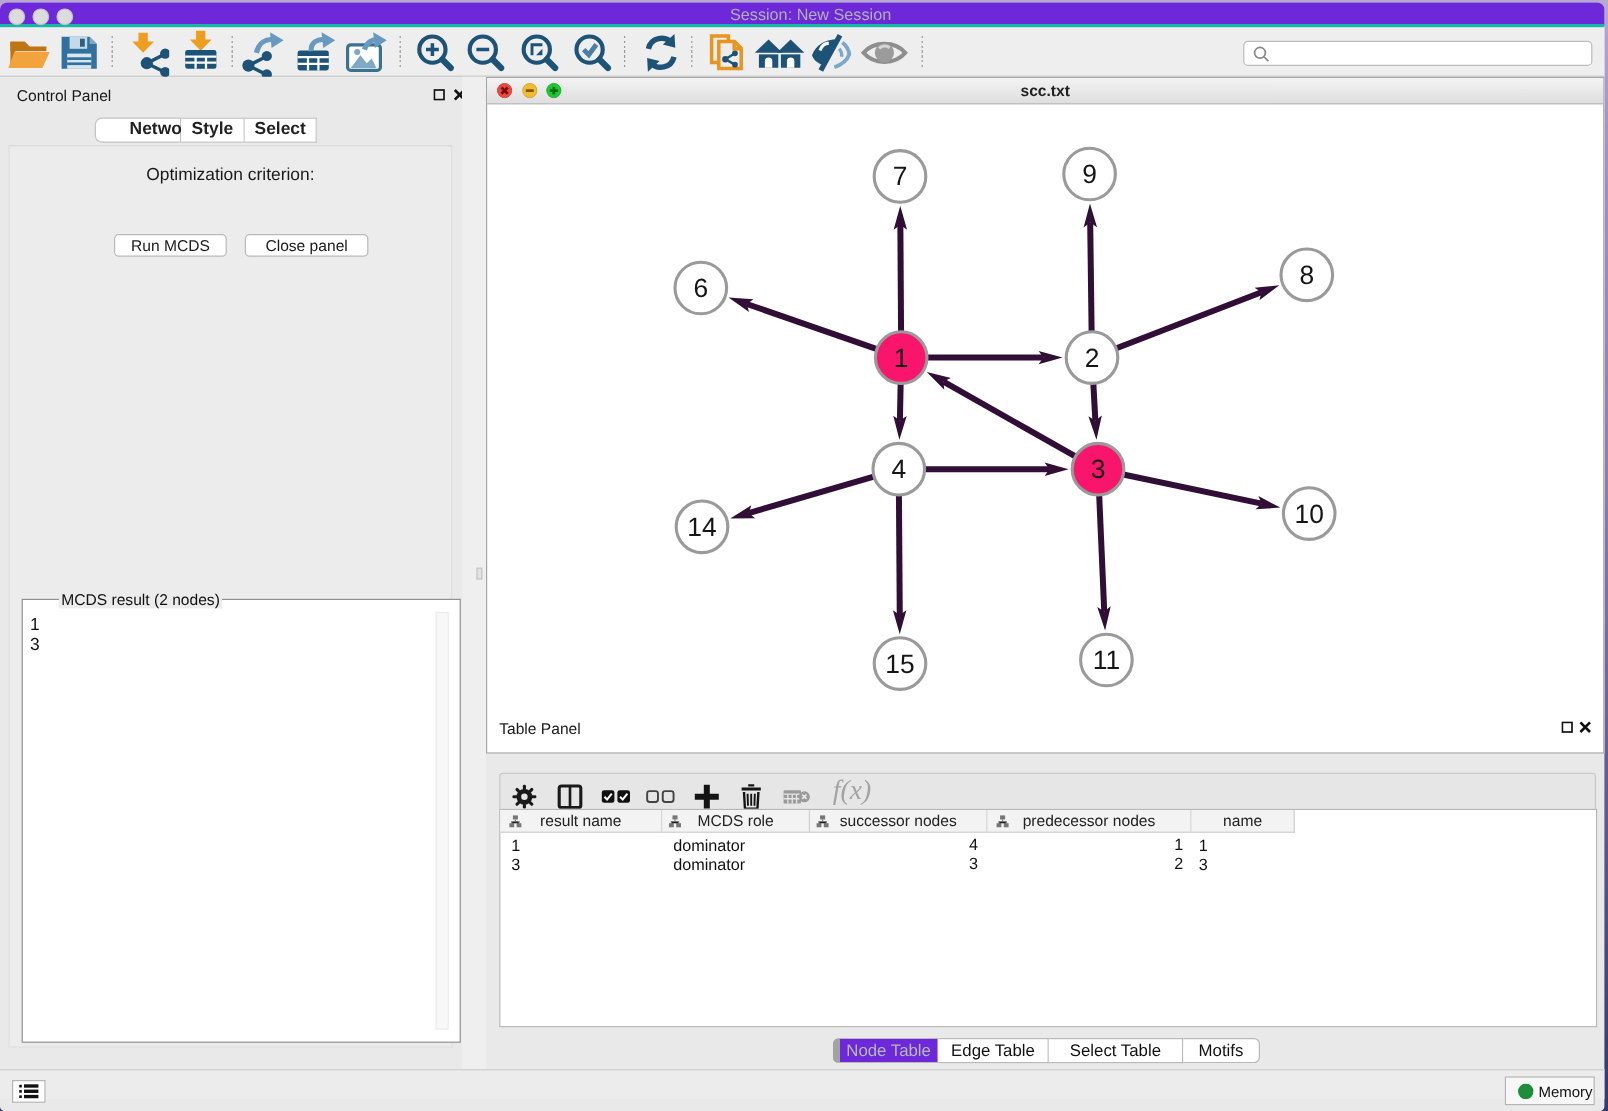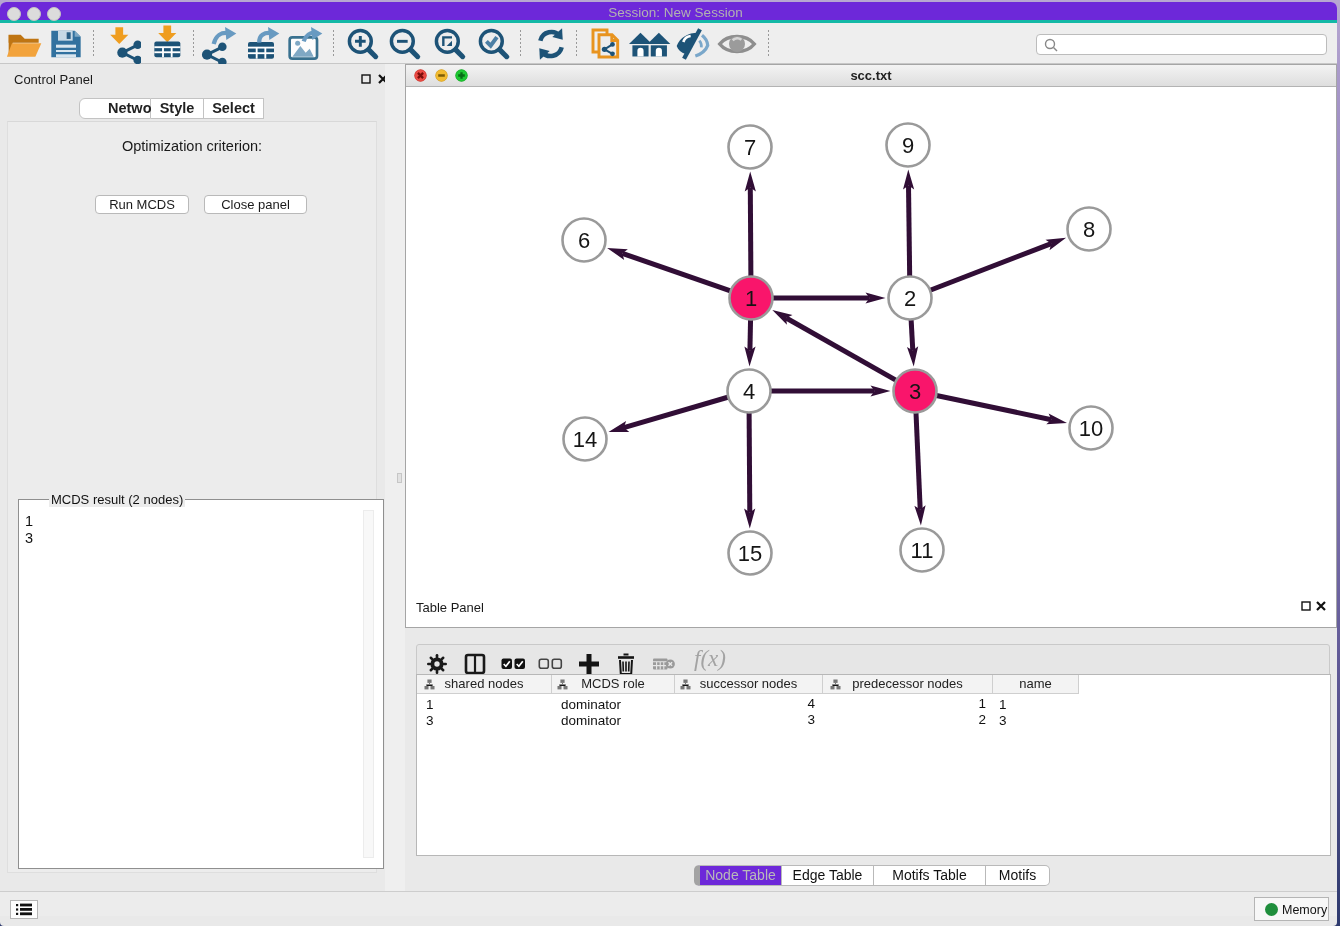--- a/index.html
+++ b/index.html
@@ -378,21 +378,21 @@
           <g stroke="#e6e6e6" stroke-width="1.1">
             <path d="M2 10.8 L16.5 10.8 M2 14.6 L16.5 14.6 M5.6 10.8 L5.6 18.5 M9.2 10.8 L9.2 18.5 M12.8 10.8 L12.8 18.5"></path>
           </g>
           <circle cx="19.3" cy="13" r="4.6" fill="#9a9a9a"></circle>
           <path d="M17.5 11.2 L21.1 14.8 M21.1 11.2 L17.5 14.8" stroke="#e9e9e9" stroke-width="1.4"></path>
         </svg>
     <div style="position:absolute;left:277px;top:1px;font-family:'Liberation Serif',serif;font-style:italic;font-size:23px;color:#a3a3a3;">f(x)</div>
       </div>
 
   <div id="tp-table">
-        <div class="hcell" style="left:0px;width:135px;">shared nodes</div>
+        <div class="hcell" style="left:0px;width:135px;">result name</div>
     <svg style="position:absolute;left:7px;top:4px" width="11" height="11" viewBox="0 0 11 11">
           <g fill="#777">
             <rect x="3.4" y="0.5" width="4.2" height="3.4"></rect>
             <rect x="0.5" y="7" width="4" height="3.4"></rect>
             <rect x="6.5" y="7" width="4" height="3.4"></rect>
           </g>
           <g stroke="#777" stroke-width="1">
             <path d="M5.5 3.9 L5.5 5.7 M2.5 7 L2.5 5.7 L8.5 5.7 L8.5 7"></path>
           </g>
         </svg>
@@ -437,21 +437,21 @@
     <div class="rcell" style="left:582px;top:22px;">1</div>
     <div class="rcell" style="left:9px;top:38px;">3</div>
     <div class="rcell" style="left:144px;top:38px;">dominator</div>
     <div class="rcell" style="left:350px;top:37px;width:48px;text-align:right;">3</div>
     <div class="rcell" style="left:520px;top:37px;width:49px;text-align:right;">2</div>
     <div class="rcell" style="left:582px;top:38px;">3</div>
       </div>
 
   <div class="btab" style="left:694px;width:88px;background:#6d28d9;color:#b9b9b9;border-left:6px solid #a3a3a3;border-radius:5px 0 0 5px;">Node Table</div>
   <div class="btab" style="left:782px;width:92px;">Edge Table</div>
-  <div class="btab" style="left:874px;width:112px;">Motifs Table</div>
+  <div class="btab" style="left:874px;width:112px;">Select Table</div>
   <div class="btab" style="left:986px;width:64px;border-radius:0 5px 5px 0;">Motifs</div>
 
   <div id="statusbar">
     <div id="listbtn"><svg width="26" height="17" viewBox="0 0 26 17">
             <g fill="#111">
               <rect x="5" y="3" width="2.2" height="2.2"></rect>
               <rect x="9" y="2.6" width="12" height="2.8"></rect>
               <rect x="5" y="7.4" width="2.2" height="2.2"></rect>
               <rect x="9" y="7" width="12" height="2.8"></rect>
               <rect x="5" y="11.8" width="2.2" height="2.2"></rect>

